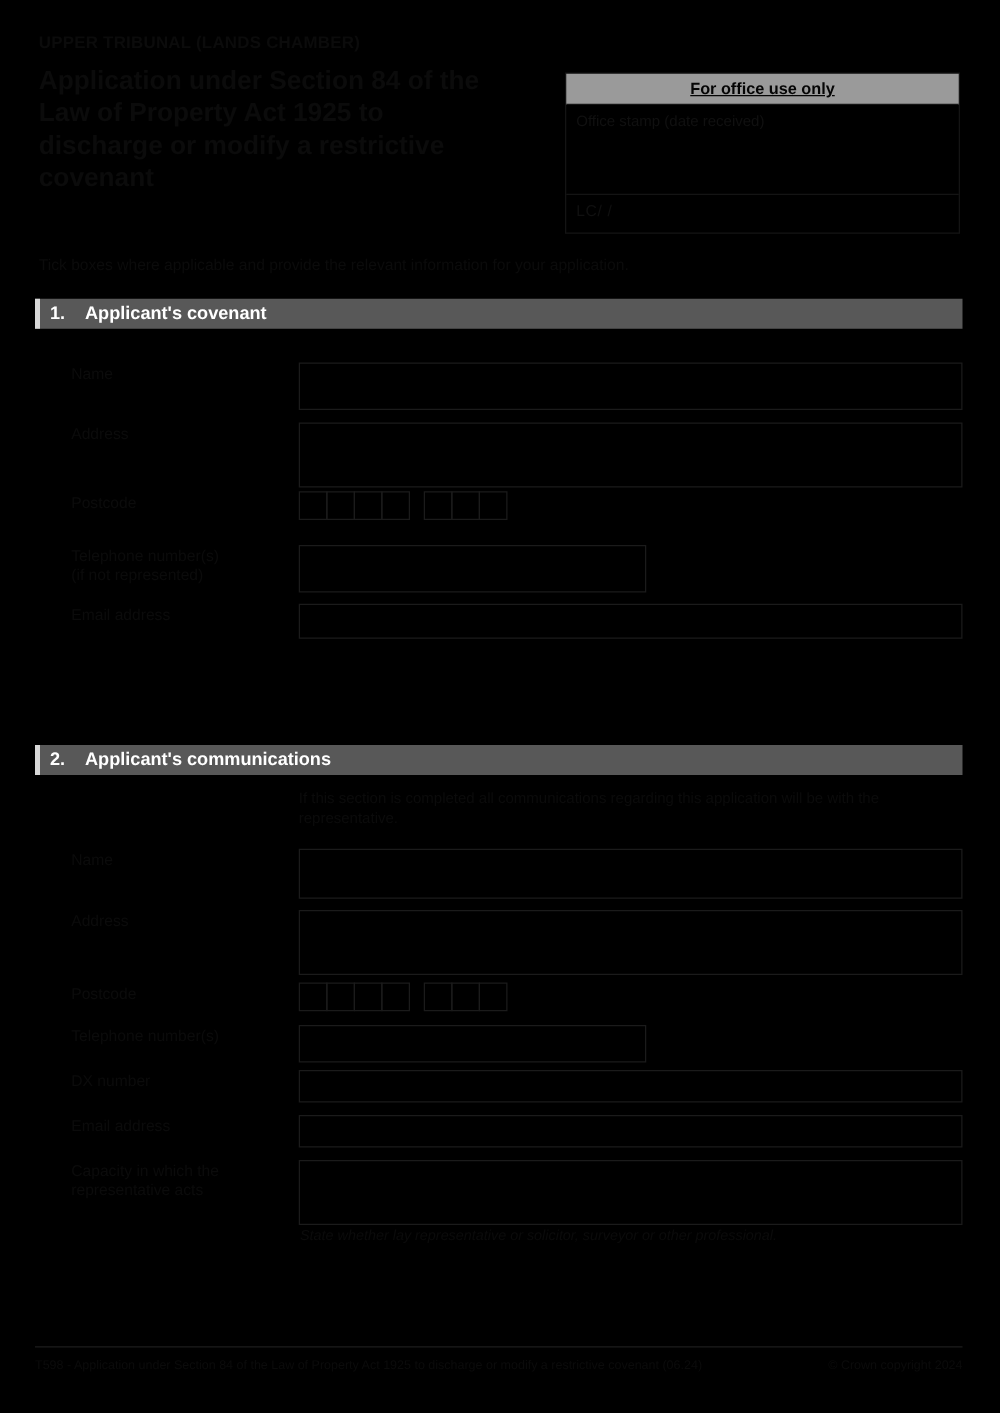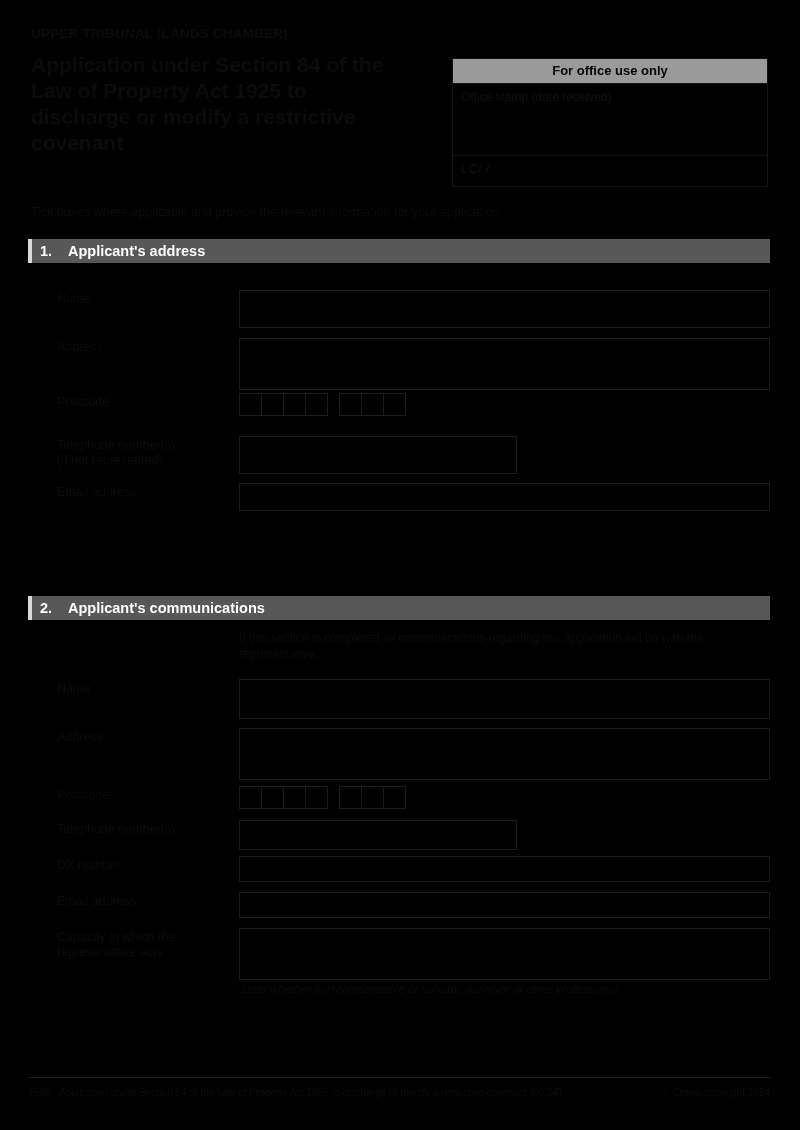--- a/index.html
+++ b/index.html
@@ -52,20 +52,21 @@
     border: 1px solid #141414;
   }
   .office-box-head {
     background: #9a9a9a;
     color: #050505;
     text-align: center;
     font-size: 13px;
     font-weight: 700;
     padding: 4px 0 5px 0;
     border-bottom: 1px solid #141414;
+    text-decoration: underline;
   }
   .office-stamp {
     height: 72px;
     padding: 6px 8px;
     font-size: 12px;
     color: #101010;
     border-bottom: 1px solid #141414;
   }
   .office-ref {
     height: 30px;
@@ -184,21 +185,21 @@
     </div>
     <div class="office-ref">
       <span>LC/                    /</span>
     </div>
   </div>
 
   <div class="instruction">Tick boxes where applicable and provide the relevant information for your application.</div>
 
   <div class="section-bar" style="top:239px">
     <span class="num">1.</span>
-    <span>Applicant's address</span>
+    <span>Applicant's covenant</span>
   </div>
 
   <div class="field-row" style="left:57px; top:290px;">
     <div class="field-label">Name</div>
     <div class="field-input" style="width:531px; height:38px;"></div>
   </div>
 
   <div class="field-row" style="left:57px; top:338px;">
     <div class="field-label">Address</div>
     <div class="field-input" style="width:531px; height:52px;"></div>

